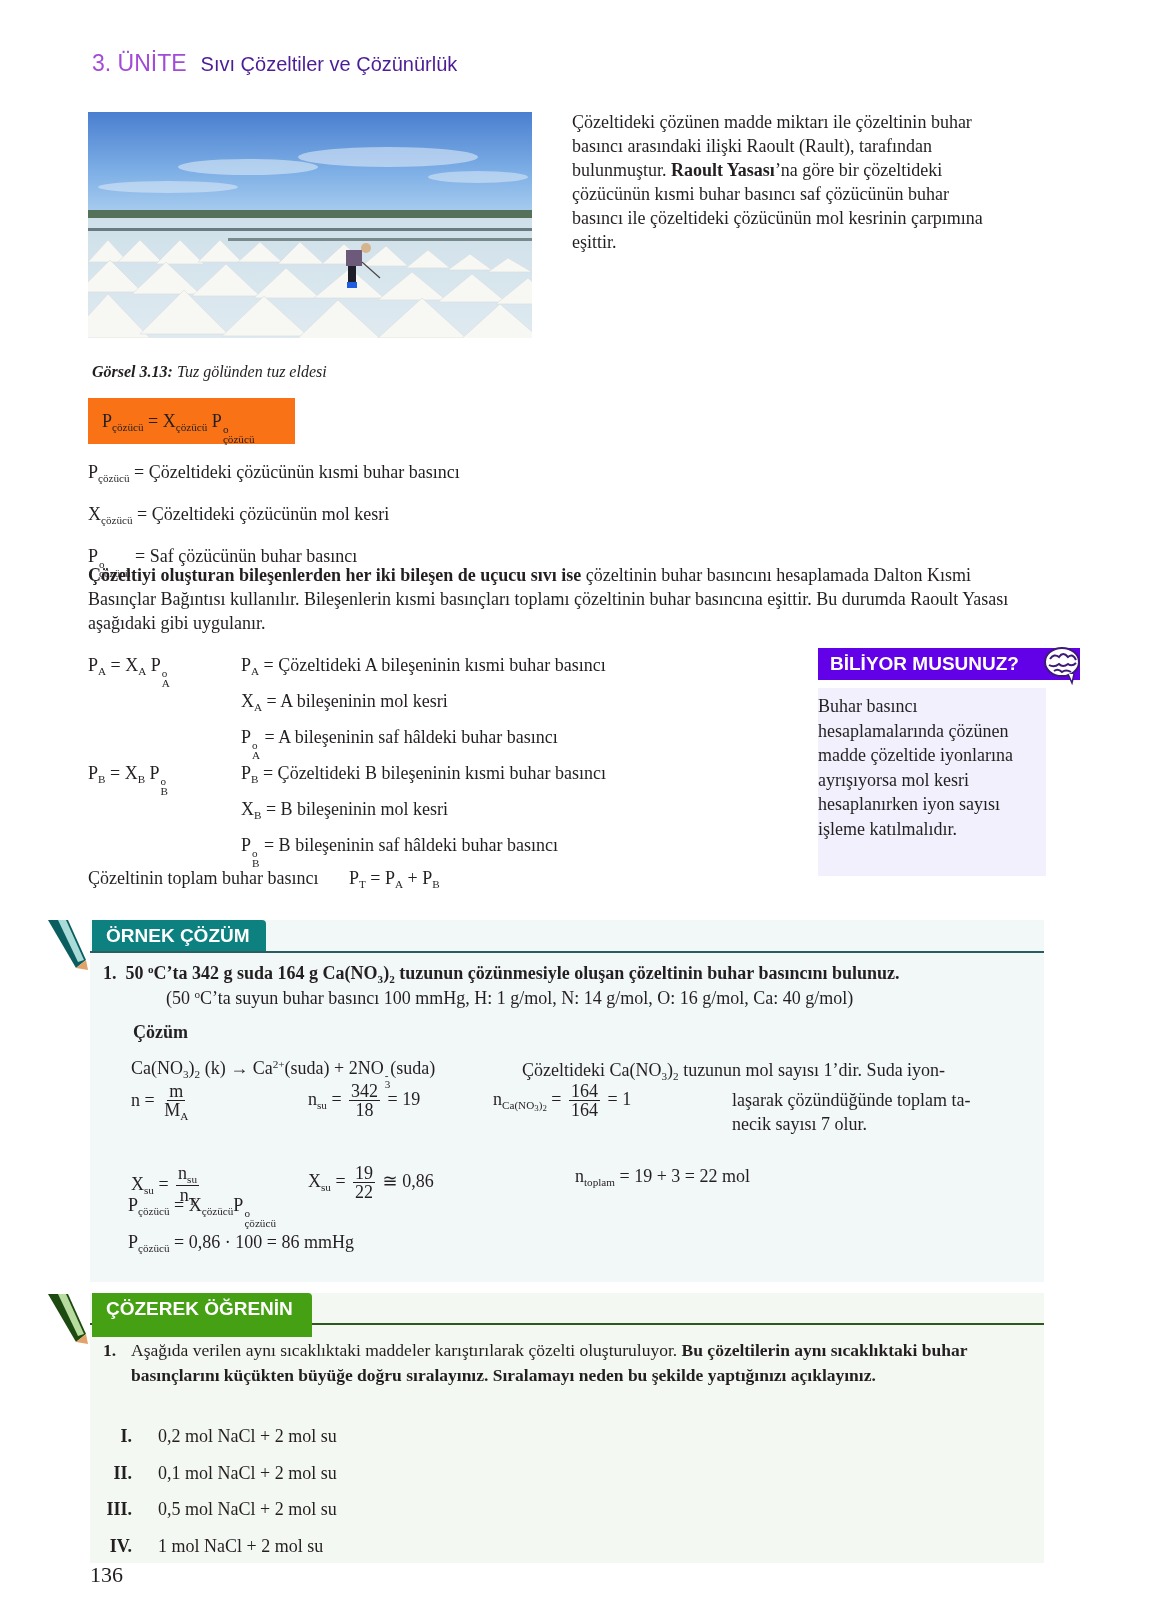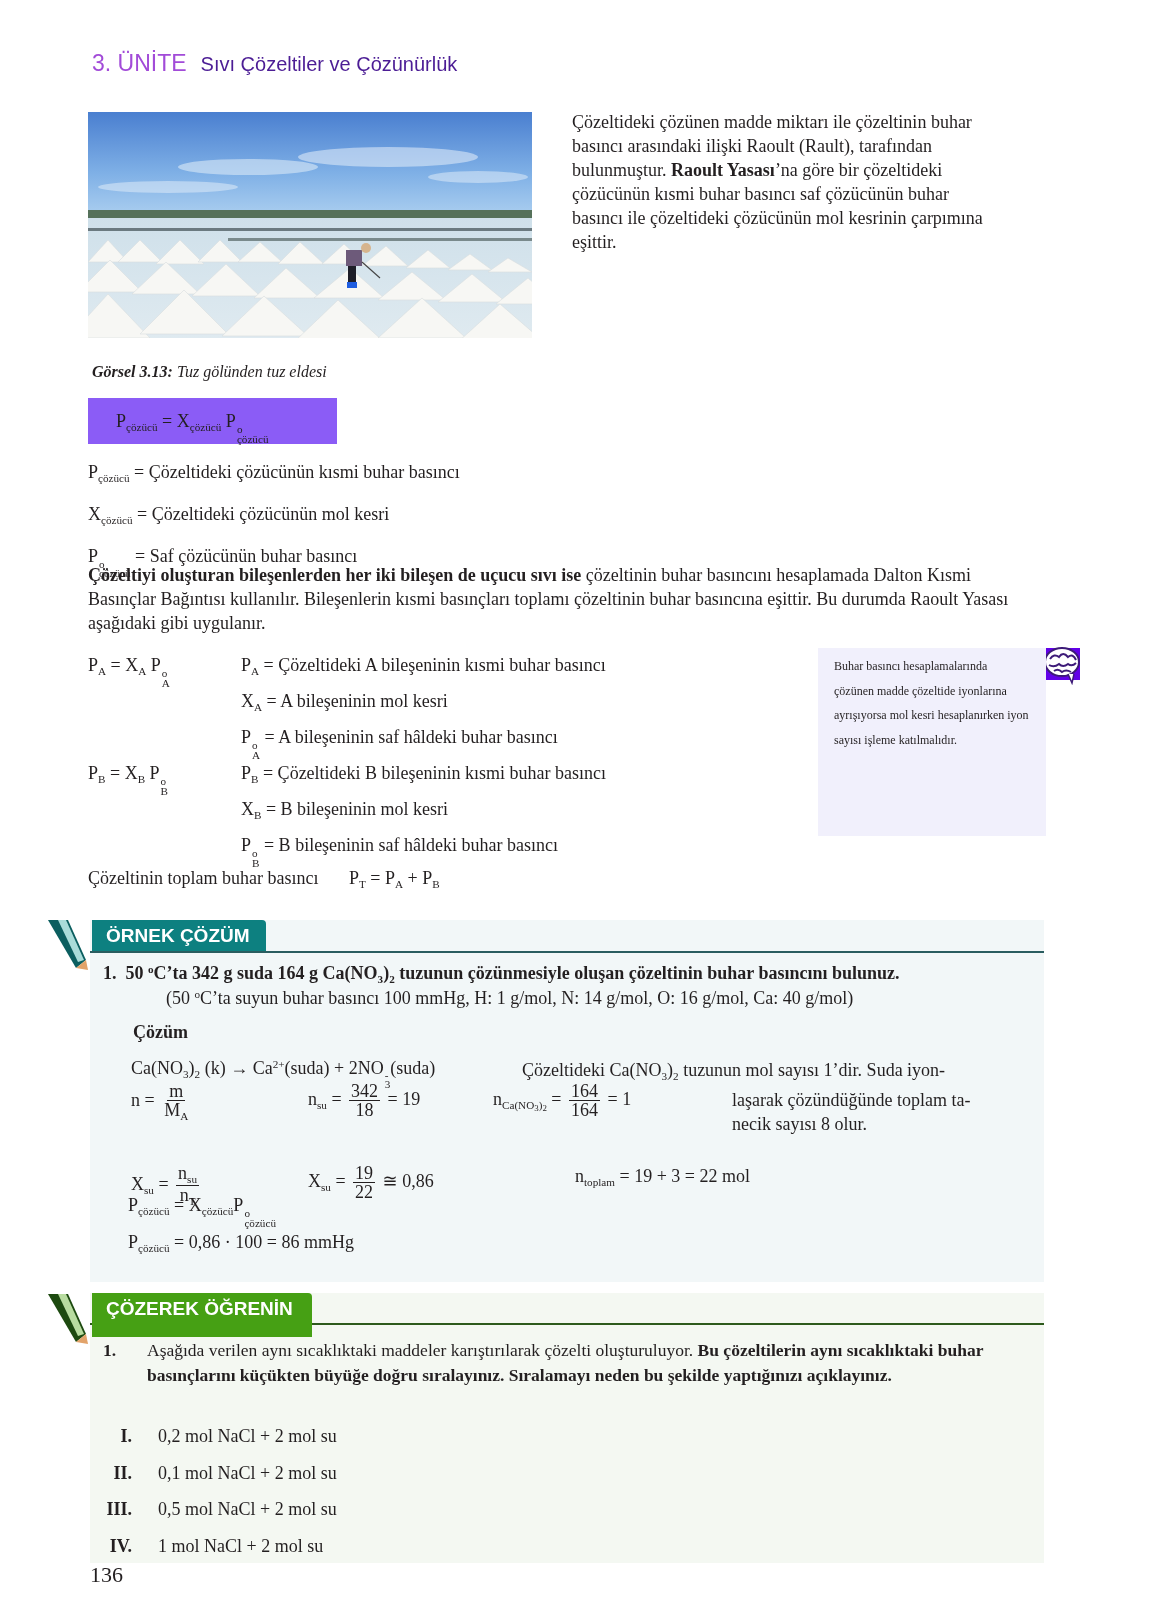--- a/index.html
+++ b/index.html
@@ -18,34 +18,34 @@
   .unit-sub{font-family:"Liberation Sans","DejaVu Sans",sans-serif;font-size:20px;color:#4c1d95;margin-left:14px;}
 
   
   .photo{left:88px;top:112px;width:444px;height:226px;overflow:hidden;}
   .caption{left:92px;top:363px;font-size:16px;font-style:italic;}
   .caption b{font-style:italic;}
 
   .right-text{left:572px;top:110px;width:432px;font-size:18px;line-height:24px;}
   .right-text p{margin:0 0 10px 0;}
 
-  .formula-box{left:88px;top:398px;width:249px;height:46px;background:#8b5cf6;font-size:18px;line-height:46px;padding-left:28px;box-sizing:border-box;}
+  .formula-box{left:88px;top:398px;width:207px;height:46px;background:#f97316;font-size:18px;line-height:46px;padding-left:14px;box-sizing:border-box;}
   .defs{left:88px;top:454px;font-size:18px;line-height:36px;}
   .para2{left:88px;top:563px;width:930px;font-size:18px;line-height:24px;}
 
   .eq-table{left:88px;top:647px;font-size:18px;}
   .eq-row{height:36px;line-height:36px;position:relative;}
   .eq-left{position:absolute;left:0;width:150px;}
   .eq-right{position:absolute;left:153px;white-space:nowrap;}
   .total{left:88px;top:868px;font-size:18px;}
   .total .pt{margin-left:26px;}
 
   
   .dyk-head{left:818px;top:648px;width:262px;height:32px;background:#6200e8;color:#fff;font-family:"Liberation Sans","DejaVu Sans",sans-serif;font-weight:bold;font-size:19px;line-height:32px;padding-left:12px;box-sizing:border-box;}
-  .dyk-body{left:818px;top:648px;width:228px;height:188px;background:#f1f0fc;font-size:12px;line-height:24.5px;padding:6px 16px;box-sizing:border-box;}
+  .dyk-body{left:818px;top:688px;width:228px;height:188px;background:#f1f0fc;font-size:18px;line-height:24.5px;padding:6px 0;box-sizing:border-box;}
   .brain{left:1042px;top:645px;width:40px;height:40px;}
 
   
   .ex-panel{left:90px;top:920px;width:954px;height:362px;background:#f2f7f8;}
   .ex-line{left:90px;top:951px;width:954px;height:2px;background:#2a5d60;}
   .ex-tab{left:92px;top:920px;width:174px;height:31px;background:#0d8080;border-radius:0 4px 0 0;color:#fff;font-family:"Liberation Sans","DejaVu Sans",sans-serif;font-weight:bold;font-size:19px;line-height:32px;padding-left:10px;box-sizing:border-box;}
   .pencil{width:52px;height:60px;}
   .ex-q{left:103px;top:963px;font-size:18px;font-weight:bold;white-space:nowrap;}
   .ex-q2{left:166px;top:988px;font-size:18px;white-space:nowrap;}
   .sol{left:133px;top:1022px;font-size:18px;font-weight:bold;}
@@ -54,21 +54,21 @@
   .note .l2{padding-left:210px;}
   .note .l3{padding-left:210px;}
   .calc{font-size:18px;white-space:nowrap;}
 
   
   .pr-panel{left:90px;top:1293px;width:954px;height:270px;background:#f4f8f2;}
   .pr-line{left:90px;top:1323px;width:954px;height:2px;background:#2d5a1c;}
   .pr-tab{left:92px;top:1293px;width:220px;height:44px;background:#46a014;border-radius:0 4px 0 0;color:#fff;font-family:"Liberation Sans","DejaVu Sans",sans-serif;font-weight:bold;font-size:19px;line-height:31px;padding-left:10px;box-sizing:border-box;}
   .pr-q{left:103px;top:1338px;width:930px;font-size:17.5px;line-height:25px;}
   .pr-q .num{position:absolute;left:0;font-weight:bold;}
-  .pr-q .txt{margin-left:44px;display:block;}
+  .pr-q .txt{margin-left:28px;display:block;}
   .opts{left:100px;top:1418px;font-size:18px;}
   .opt{height:36.5px;line-height:36px;position:relative;}
   .opt .r{position:absolute;right:calc(100% - 32px);font-weight:bold;text-align:right;white-space:nowrap;}
   .opt .t{position:absolute;left:44px;white-space:nowrap;margin-left:14px;}
   .page-num{left:90px;top:1562px;font-size:22px;}
 </style>
 </head>
 <body>
 
 <div class="abs unit">
@@ -231,21 +231,21 @@
 
 <div class="abs rxn">
   <span>Ca(NO</span><span class="sub">3</span><span>)</span><span class="sub">2</span><span> (k) → Ca</span><span class="sup">2+</span><span>(suda) + 2NO</span><span class="ss" style="vertical-align:-0.4em">
       <span>-</span>
       <span>3</span>
     </span><span>(suda)</span>
 </div>
 <div class="abs note">
   <div><span>Çözeltideki Ca(NO</span><span class="sub">3</span><span>)</span><span class="sub">2</span><span> tuzunun mol sayısı 1’dir. Suda iyon-</span></div>
   <div class="l2">laşarak çözündüğünde toplam ta-</div>
-  <div class="l3">necik sayısı 8 olur.</div>
+  <div class="l3">necik sayısı 7 olur.</div>
 </div>
 
 <div class="abs calc" style="left:131px;top:1082px;">
   <span>n = </span><span class="frac">
       <span class="num">m</span>
       <span class="den"><span>M</span><span class="sub">A</span></span>
     </span>
 </div>
 <div class="abs calc" style="left:308px;top:1082px;">
   <span>n</span><span class="sub">su</span> = <span class="frac">

